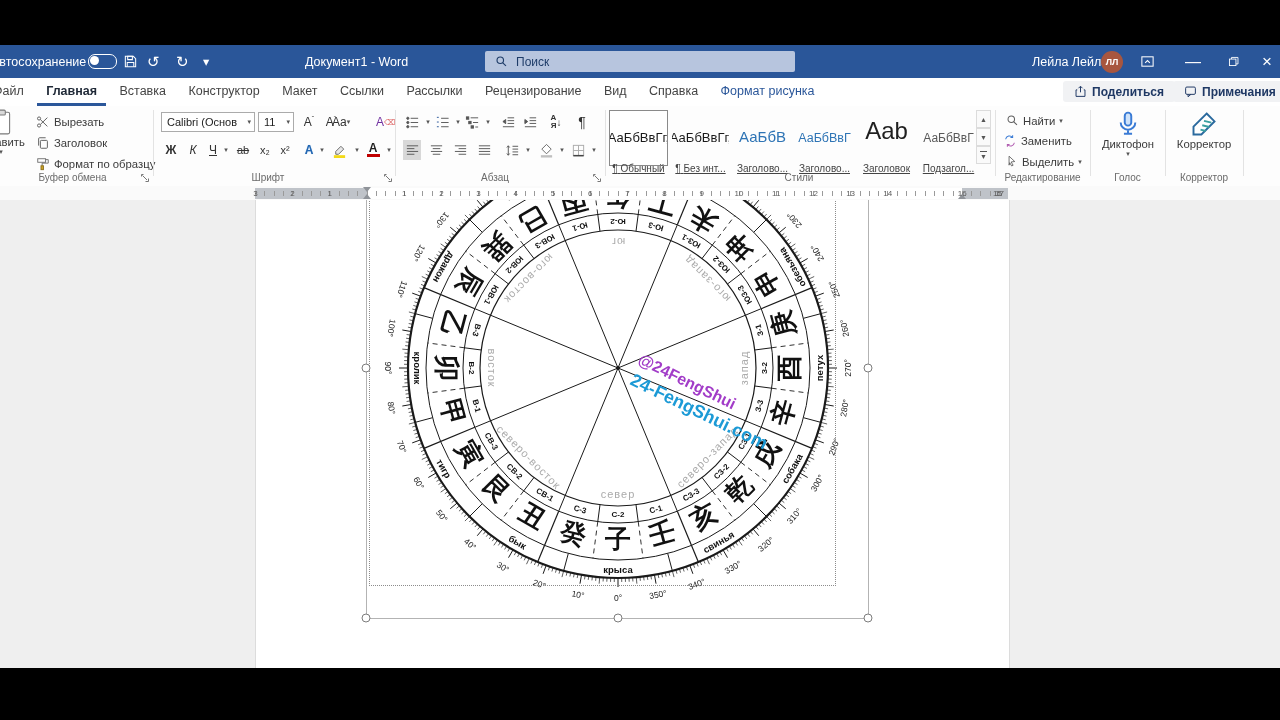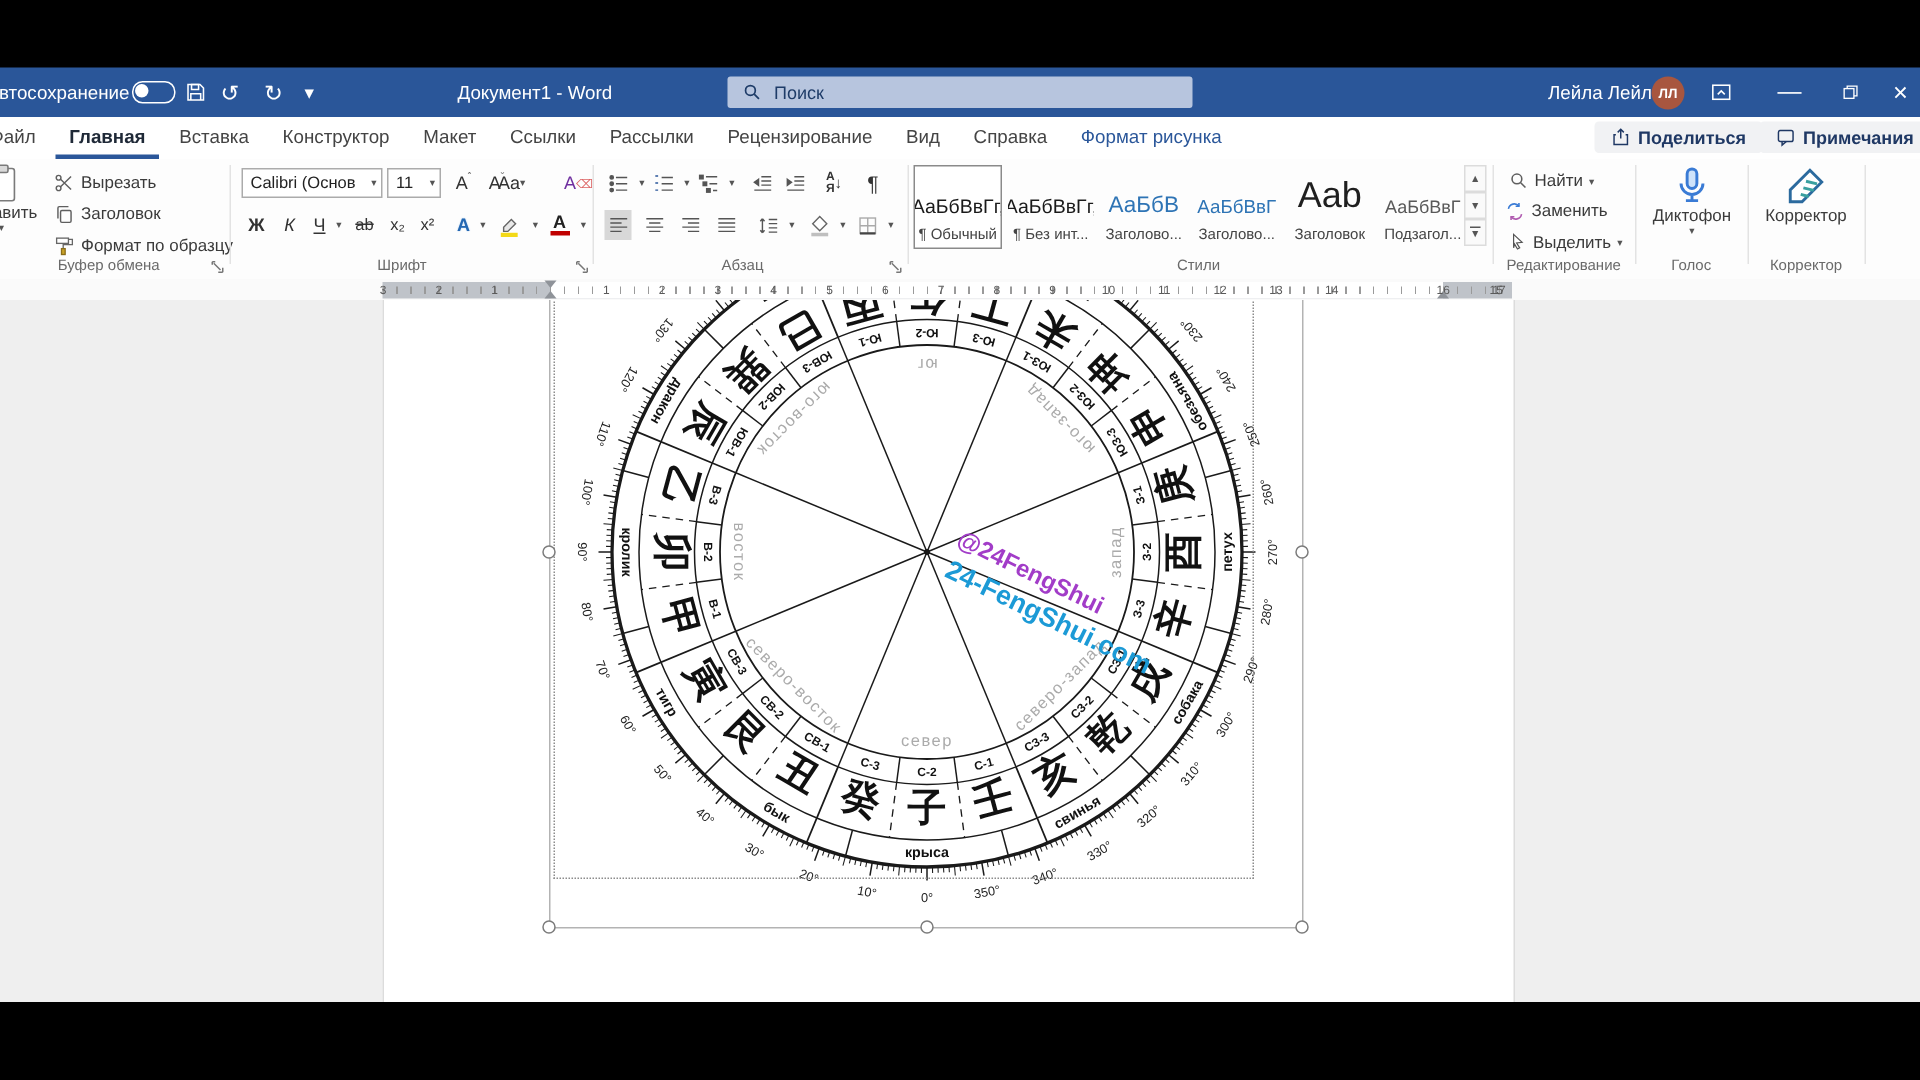--- a/index.html
+++ b/index.html
@@ -25,21 +25,21 @@
   .gdiv{position:absolute;top:4px;height:66px;width:1px;background:#e3e3e3;}
   .glabel{position:absolute;top:66px;font-size:10px;color:#6a6a6a;text-align:center;}
   .dlg{position:absolute;top:67px;width:10px;height:10px;}
   .rbtn{position:absolute;display:flex;align-items:center;gap:4px;font-size:11.3px;color:#3b3b3b;height:19px;white-space:nowrap;}
   .fbtn{position:absolute;height:20px;min-width:18px;display:flex;align-items:center;justify-content:center;font-size:12px;color:#333;}
   .caret{font-size:7px;color:#555;}
   .combo{position:absolute;border:1px solid #ababab;background:#fff;font-size:11px;color:#222;height:20px;display:flex;align-items:center;justify-content:space-between;padding:0 3px 0 5px;box-sizing:border-box;}
   .scard{position:absolute;width:59px;height:56px;text-align:center;border:1px solid transparent;box-sizing:border-box;background:#fdfdfd;}
   .scard.sel{border:1px solid #8a8a8a;background:#fff;}
   .sprev{height:34px;display:flex;align-items:flex-end;justify-content:center;overflow:hidden;color:#1a1a1a;font-size:13px;}
-  .slab{font-size:10px;color:#444;margin-top:6px;white-space:nowrap;overflow:hidden;}
+  .slab{font-size:10px;color:#444;margin-top:18px;white-space:nowrap;overflow:hidden;text-decoration:underline;}
   .sarw{position:absolute;left:976px;width:15px;height:18px;border:1px solid #dcdcdc;background:#fafafa;font-size:7px;color:#555;display:flex;align-items:center;justify-content:center;box-sizing:border-box;}
   .bigcol{position:absolute;display:flex;flex-direction:column;align-items:center;font-size:11.3px;color:#3b3b3b;}
   
   #rulerrow{left:0;top:186px;width:1280px;height:14px;background:#fafafa;}
   #hruler{position:absolute;left:255px;top:2px;width:753px;height:11px;background:#bfc3c9;}
   #hruler .white{position:absolute;left:112px;top:0;width:595px;height:11px;background:#fff;}
   #hruler .ticks{position:absolute;left:0;top:3px;width:753px;height:5px;
     background-image:repeating-linear-gradient(to right,#9a9a9a 0 1px,transparent 1px 9.3px);}
   .rnum{position:absolute;top:1px;font-size:8px;color:#5a5a5a;width:9px;text-align:center;}
   .tri-down{width:0;height:0;border-left:4px solid transparent;border-right:4px solid transparent;border-top:5px solid #8f9399;}

